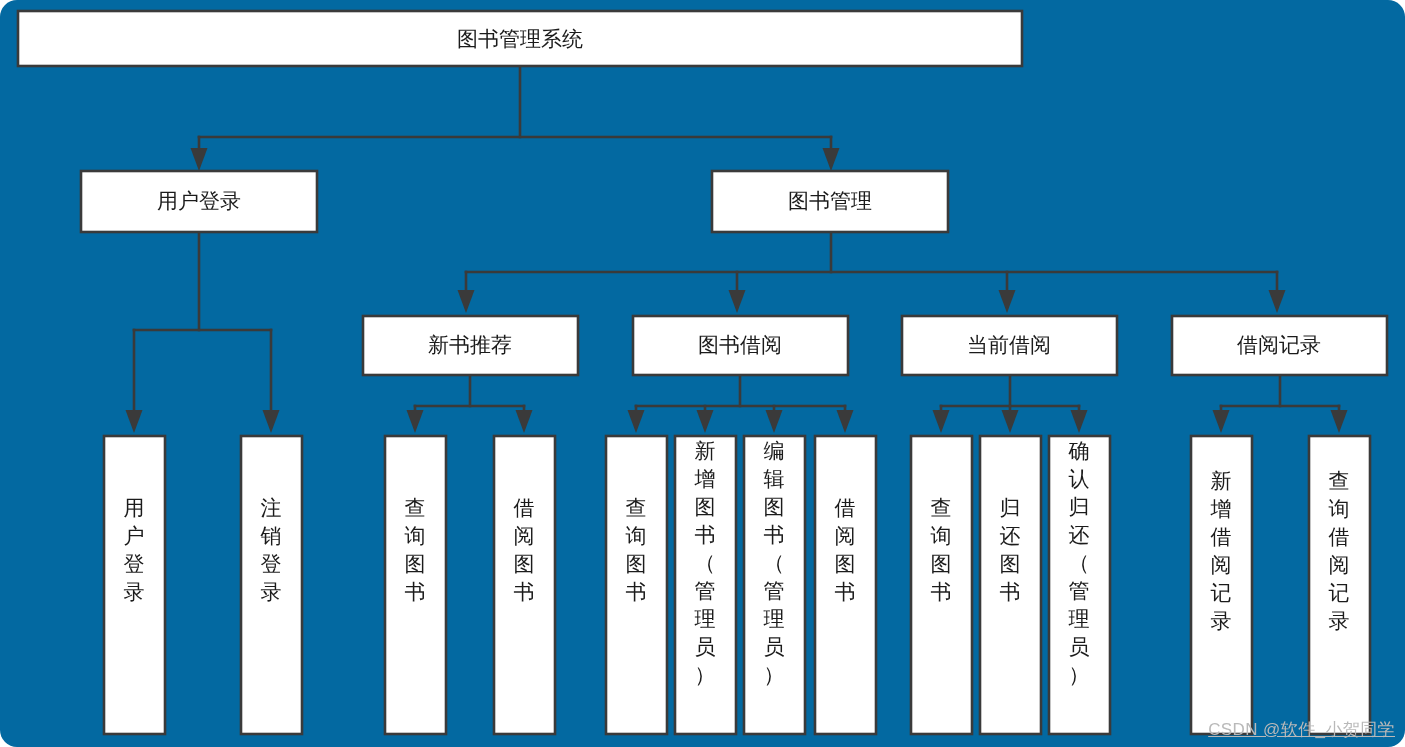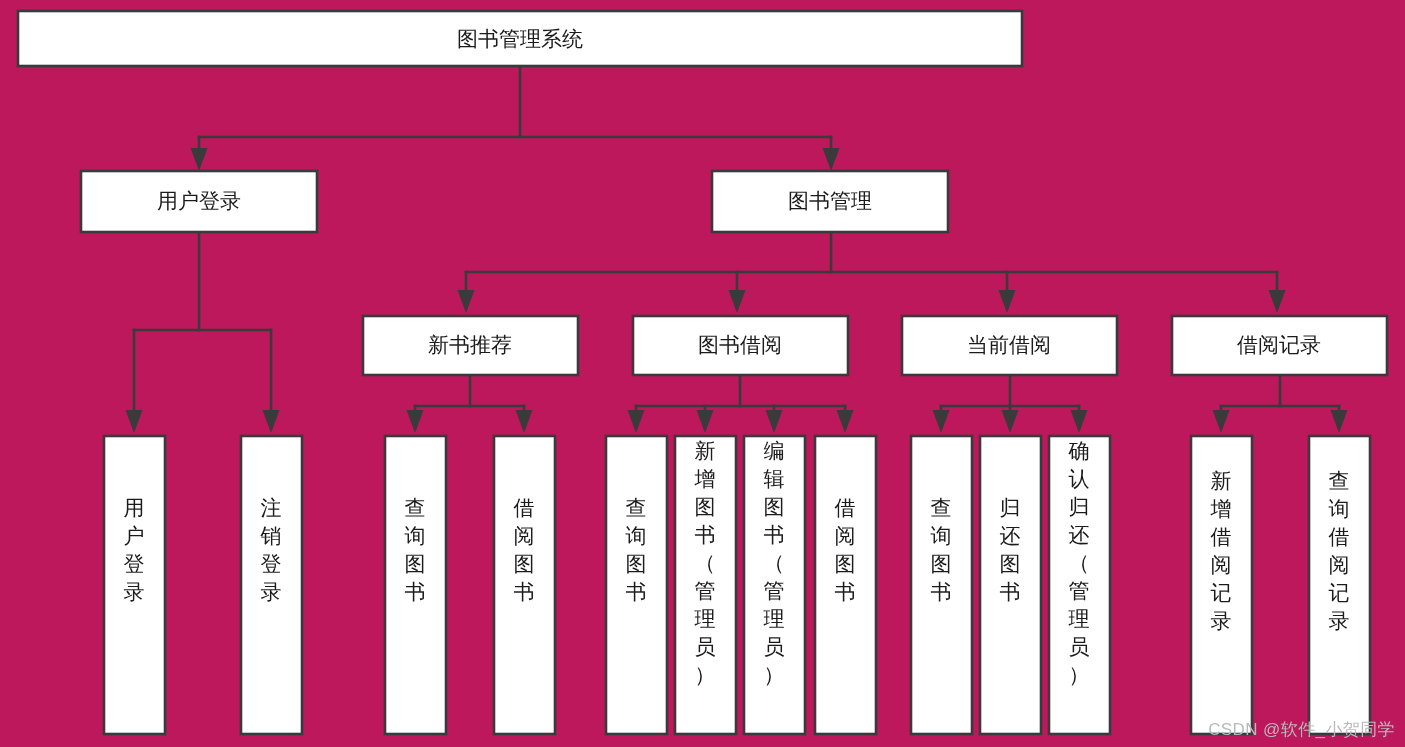--- a/index.html
+++ b/index.html
@@ -12,21 +12,22 @@
     width: 1405px;
     height: 747px;
     font-family: "Liberation Sans", "DejaVu Sans", sans-serif;
     overflow: hidden;
     position: relative;
   }
   #diagram-root {
     position: relative;
     width: 1405px;
     height: 747px;
-    background: #be185d;
+    background: #0369a1;
+    border-radius: 17px;
   }
   svg.diagram-canvas {
     position: absolute;
     left: 0;
     top: 0;
     width: 1405px;
     height: 747px;
     display: block;
   }
   .node-box {
@@ -60,20 +61,21 @@
   .watermark {
     position: absolute;
     right: 10px;
     bottom: 6px;
     font-family: "Liberation Sans", "DejaVu Sans", sans-serif;
     font-size: 17px;
     color: #b9b9b9;
     letter-spacing: 0.4px;
     white-space: nowrap;
     pointer-events: none;
+    text-decoration: underline;
   }
 </style>
 </head>
 <body>
 
 <div id="diagram-root">
 
   <svg class="diagram-canvas" viewBox="0 0 1405 747" xmlns="http://www.w3.org/2000/svg">
 
     <defs>

